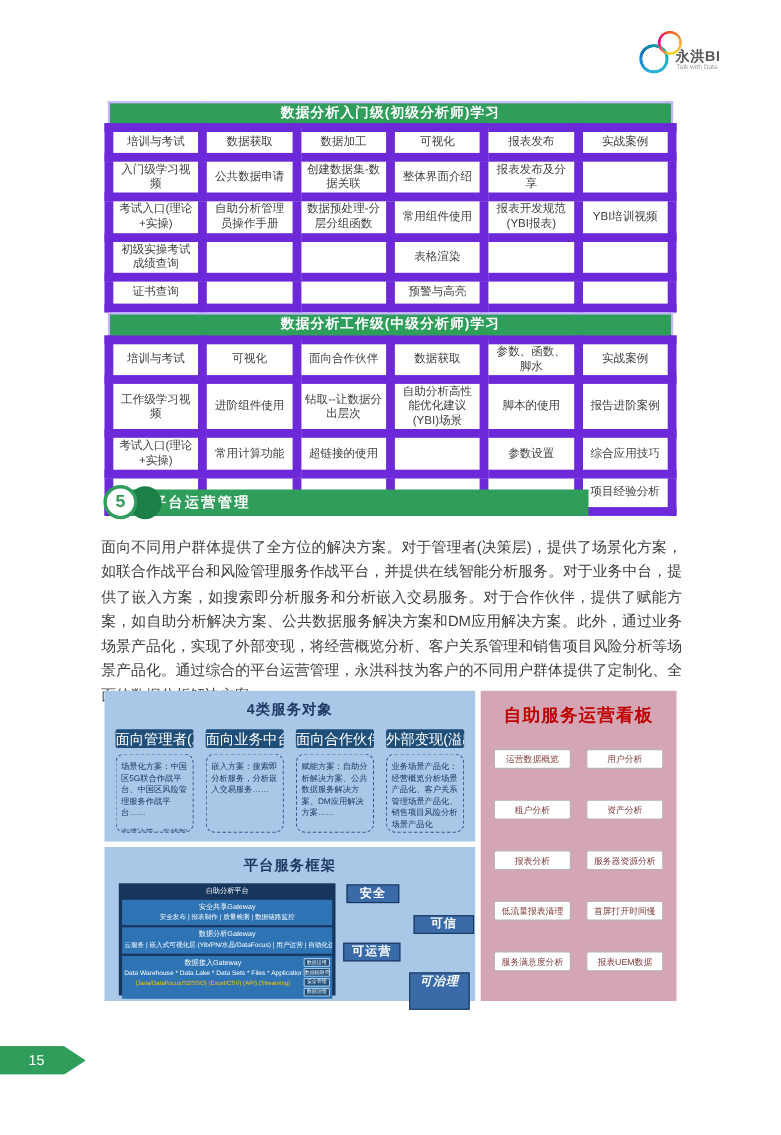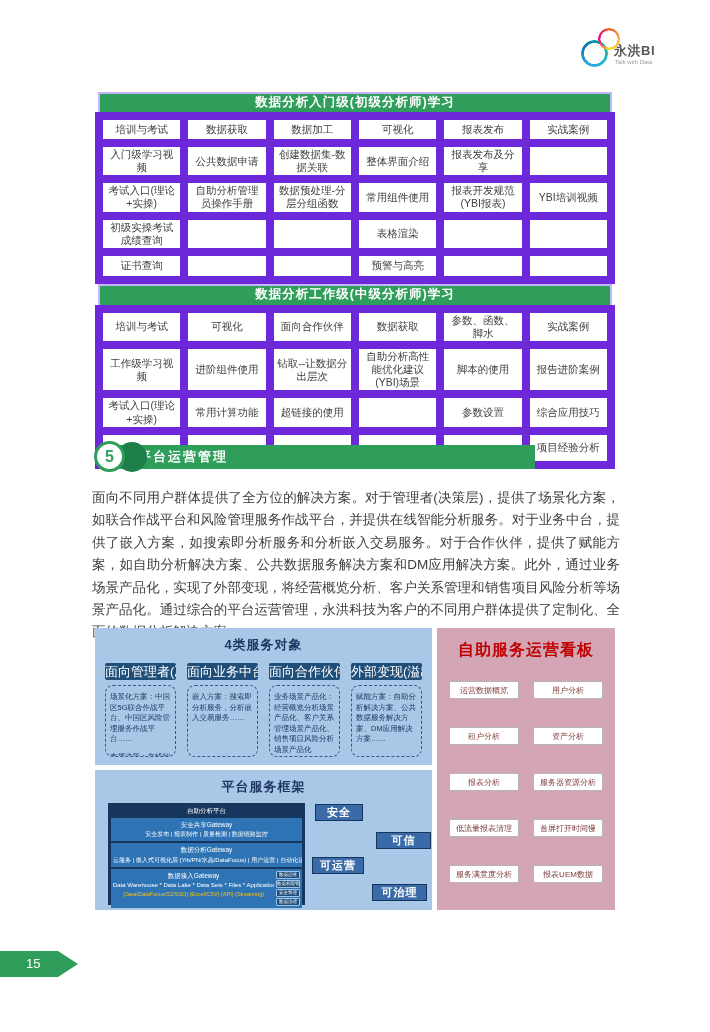--- a/index.html
+++ b/index.html
@@ -60,21 +60,21 @@
   .layer3-left { flex:1; overflow:hidden; }
   .layer-tech { font-size:5.5px; color:#ffc000; line-height:1.5; white-space:nowrap; }
   .chip-col { width:26px; display:flex; flex-direction:column; gap:1px; padding-left:2px; }
   .chip { background:#1f4e79; border:1px solid #9dc3e6; color:#fff; font-size:4.5px; line-height:6px;
           height:8px; text-align:center; overflow:hidden; white-space:nowrap; border-radius:1px; }
   .badge { position:absolute; background:#3a6ba8; border:1px solid #17365d; color:#fff; font-size:11px;
            font-weight:bold; text-align:center; line-height:15px; letter-spacing:1px; }
   .badge-1 { left:220px; top:34px;  width:48px; height:17px; }
   .badge-2 { left:281px; top:62px;  width:55px; height:17px; }
   .badge-3 { left:217px; top:87px;  width:52px; height:17px; }
-  .badge-4 { left:277px; top:114px; width:55px; height:17px; }
+  .badge-4 { left:277px; top:114px; width:55px; height:34px;font-style:italic; }
 
   
   .panel-kanban { position:absolute; left:437px; top:628px; width:178px; height:282px; background:#d3a5b5; }
   .kanban-title { text-align:center; font-size:16px; font-weight:bold; color:#c00000; padding-top:12px; letter-spacing:1px; }
   .kb-grid { display:grid; grid-template-columns:1fr 1fr; column-gap:14px; row-gap:28px; padding:20px 12px 0; }
   .kb-btn { height:18px; background:#ffffff; border:1px solid #b5b5b5; border-radius:2px; font-size:8px;
             color:#7d3a3a; display:flex; align-items:center; justify-content:center; overflow:hidden; white-space:nowrap; }
 
   
   .page-flag { position:absolute; left:0; top:951px; width:78px; height:26px; background:#2f9e5a;
@@ -201,24 +201,24 @@
     <div class="svc-body-row">
       <div class="svc-body">
         <div>场景化方案：中国区5G联合作战平台、中国区风险管理服务作战平台……</div>
         <div class="svc-gap"></div>
         <div>支撑决策：在线智能分析服务</div>
       </div>
       <div class="svc-body">
         <div>嵌入方案：搜索即分析服务，分析嵌入交易服务……</div>
       </div>
       <div class="svc-body">
+        <div>赋能方案：自助分析解决方案、公共数据服务解决方案、DM应用解决方案……</div>
+      </div>
+      <div class="svc-body">
         <div>业务场景产品化：经营概览分析场景产品化、客户关系管理场景产品化、销售项目风险分析场景产品化</div>
-      </div>
-      <div class="svc-body">
-        <div>赋能方案：自助分析解决方案、公共数据服务解决方案、DM应用解决方案……</div>
       </div>
     </div>
   </div>
 
   <div class="panel-blue panel-framework">
     <div class="panel-title">平台服务框架</div>
     <div class="diagram">
       <div class="diag-title">自助分析平台</div>
       <div class="layer">
         <div class="layer-name">安全共享Gateway</div>

